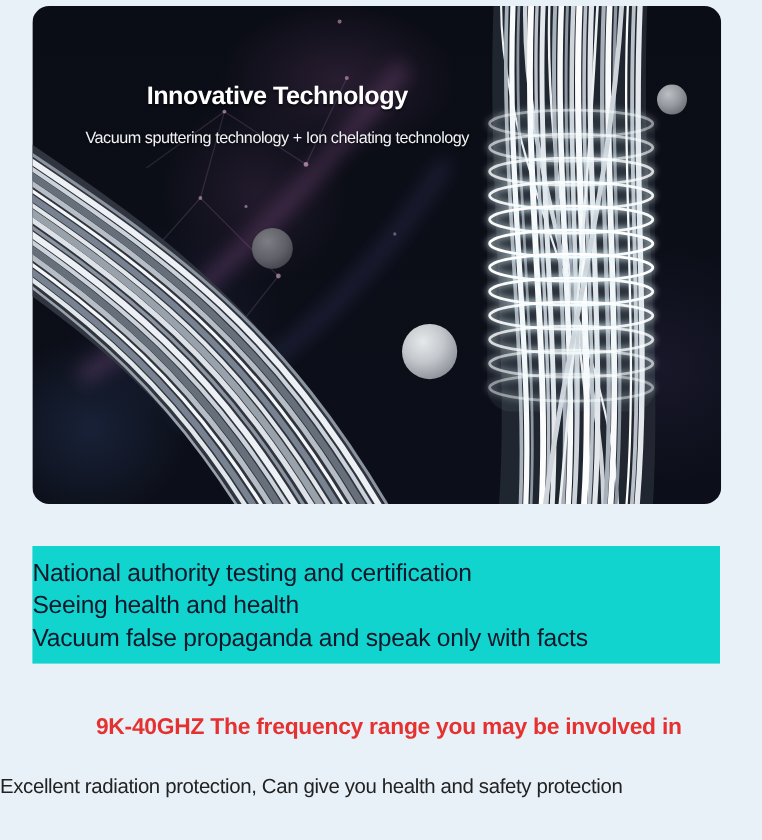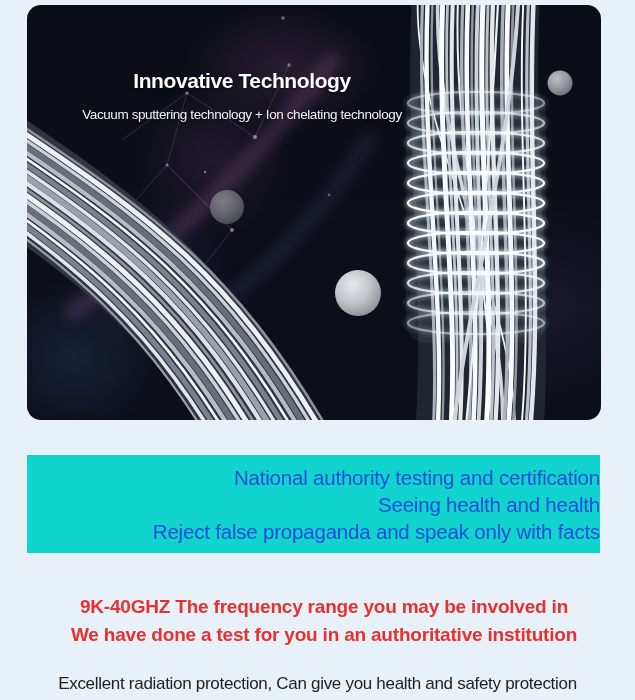--- a/index.html
+++ b/index.html
@@ -18,53 +18,53 @@
     background:
       radial-gradient(140px 90px at 255px 62px, rgba(155,92,152,0.20), transparent 70%),
       radial-gradient(110px 110px at 185px 155px, rgba(168,100,170,0.14), transparent 70%),
       radial-gradient(130px 120px at 120px 265px, rgba(92,82,162,0.16), transparent 70%),
       radial-gradient(120px 110px at 48px 352px, rgba(72,108,178,0.20), transparent 70%),
       radial-gradient(150px 140px at 525px 300px, rgba(108,82,160,0.13), transparent 70%),
       linear-gradient(180deg,#0b0d16 0%,#0c0f19 100%);
   }
   .hero svg{position:absolute;left:0;top:0;display:block;}
   .hero-text{
-    position:absolute;top:64px;left:11px;width:408px;
+    position:absolute;top:64px;left:0;width:408px;
     margin:0;text-align:center;color:#ffffff;
   }
   .hero-title{
     margin:0;
     font-size:21px;font-weight:700;letter-spacing:-0.4px;
     text-shadow:0 1px 2px rgba(0,0,0,0.6);
   }
   .hero-subtitle{
     margin:14px 0 0;
     font-size:13.5px;letter-spacing:-0.4px;color:#f2f3f5;
     text-shadow:0 1px 2px rgba(0,0,0,0.6);
     text-align:center;
   }
   .banner{
     margin:35px 0 0 27px;
     width:573px;height:98px;
     background:#12d4ce;
-    color:#1d4ed8;
+    color:#0f172a;
     display:flex;flex-direction:column;justify-content:center;
-    text-align:right;
+    text-align:left;
     font-size:20.5px;line-height:27px;letter-spacing:-0.2px;
   }
   .claim{
     margin:40px 0 0;
     text-align:center;
     color:#e5312f;
     font-weight:700;
     font-size:19px;line-height:28px;letter-spacing:-0.2px;padding-left:13px;
   }
   .note{
     margin:25px 0 0;
-    text-align:center;
+    text-align:left;
     color:#222222;
     font-size:17px;letter-spacing:-0.3px;
   }
 </style>
 </head>
 <body>
 
 <figure class="hero">
   <svg id="hero-art" width="574" height="415" viewBox="0 0 574 415">
       <defs>
@@ -184,21 +184,20 @@
     </svg>
   <figcaption class="hero-text">
     <h2 class="hero-title">Innovative Technology</h2>
     <p class="hero-subtitle">Vacuum sputtering technology + Ion chelating technology</p>
   </figcaption>
 </figure>
 
 <div class="banner">
   <div class="banner-line">National authority testing and certification</div>
   <div class="banner-line">Seeing health and health</div>
-  <div class="banner-line">Reject false propaganda and speak only with facts</div>
+  <div class="banner-line">Vacuum false propaganda and speak only with facts</div>
 </div>
 
 <div class="claim">
   <div>9K-40GHZ The frequency range you may be involved in</div>
-  <div>We have done a test for you in an authoritative institution</div>
 </div>
 
 <p class="note">Excellent radiation protection, Can give you health and safety protection</p>
 
 </body></html>

